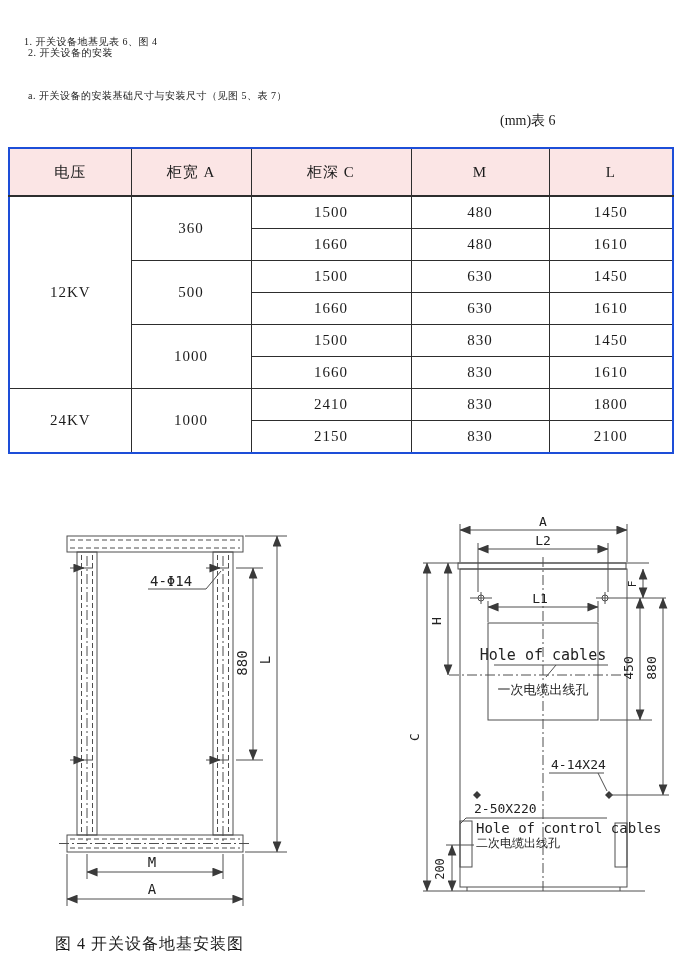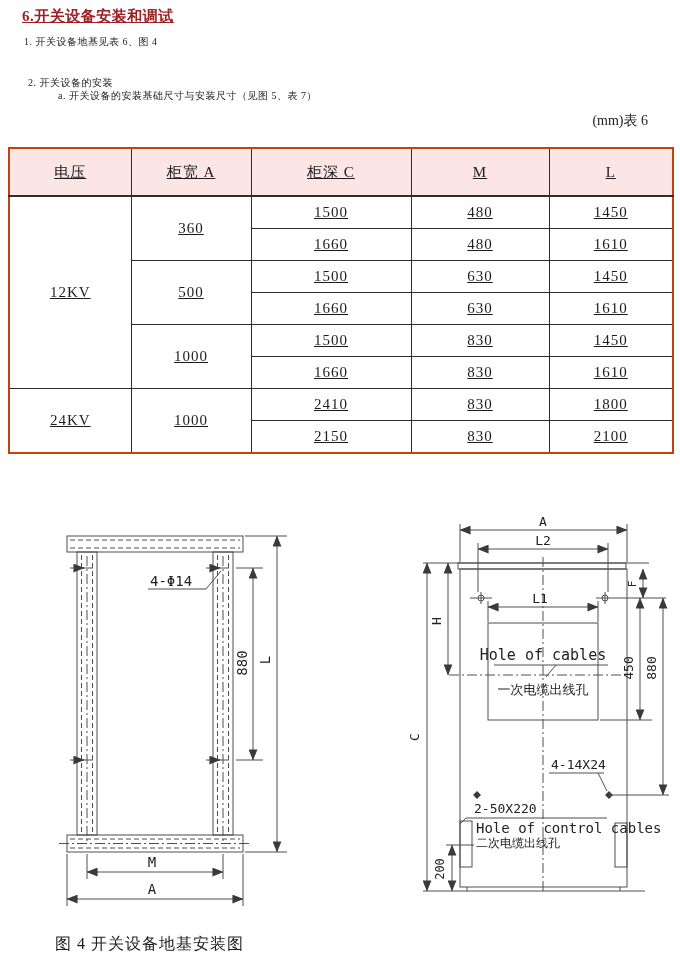--- a/index.html
+++ b/index.html
@@ -7,24 +7,24 @@
     position:relative; width:680px; height:973px; background:#ffffff;
     font-family:"Liberation Serif","DejaVu Serif",serif; color:#1c1c1c; overflow:hidden;
   }
   .abs { position:absolute; }
   .heading {
     left:22px; top:7px; font-size:15px; font-weight:bold; color:#9d2026;
     text-decoration:underline; letter-spacing:0.5px;
   }
   .introline { font-size:10px; letter-spacing:0.5px; }
   .l1 { left:24px; top:35px; }
-  .l2 { left:28px; top:76px; }
-  .l3 { left:28px; top:89px;margin-left:30px; }
-  .unitcap { left:500px; top:112px; width:148px; text-align:right; font-size:14px; }
-  table.spec { border-collapse:collapse; table-layout:fixed; border:2px solid #c2410c;text-decoration:underline; }
+  .l2 { left:28px; top:46px; }
+  .l3 { left:28px; top:89px; }
+  .unitcap { left:500px; top:112px; width:148px; font-size:14px; }
+  table.spec { border-collapse:collapse; table-layout:fixed; border:2px solid #1d4ed8; }
   .spec th, .spec td {
     border:1px solid #2d2d2d; text-align:center; vertical-align:middle;
     font-weight:normal; font-size:15px; padding:0; letter-spacing:1px;
   }
   .spec thead th { background:#fbe5e5; height:46px; border-bottom:2px solid #2d2d2d; }
   .spec td { height:31px; }
   .figcap { top:934px; width:230px; text-align:left; font-size:16px; letter-spacing:1px; }
   .cap4 { left:55px; }
   .cap5 { left:422px; }
   svg { position:absolute; overflow:visible; }
@@ -34,21 +34,20 @@
   .mk { fill:#3a3a3a; stroke:none; }
   text { fill:#222222; }
   .cad { font-family:"DejaVu Sans Mono",monospace; }
   .zh  { font-family:"Liberation Serif","DejaVu Serif",serif; }
 </style>
 </head>
 <body>
 
 <div class="page">
 
-  <div class="abs heading">6.开关设备安装和调试</div>
   <div class="abs introline l1">1. 开关设备地基见表 6、图 4</div>
   <div class="abs introline l2">2. 开关设备的安装</div>
   <div class="abs introline l3">a. 开关设备的安装基础尺寸与安装尺寸（见图 5、表 7）</div>
   <div class="abs unitcap">(mm)表 6</div>
 
   <table class="spec abs" style="left:8px; top:147px; width:664px;">
     <colgroup>
       <col style="width:122px">
         <col style="width:120px">
         <col style="width:160px">

